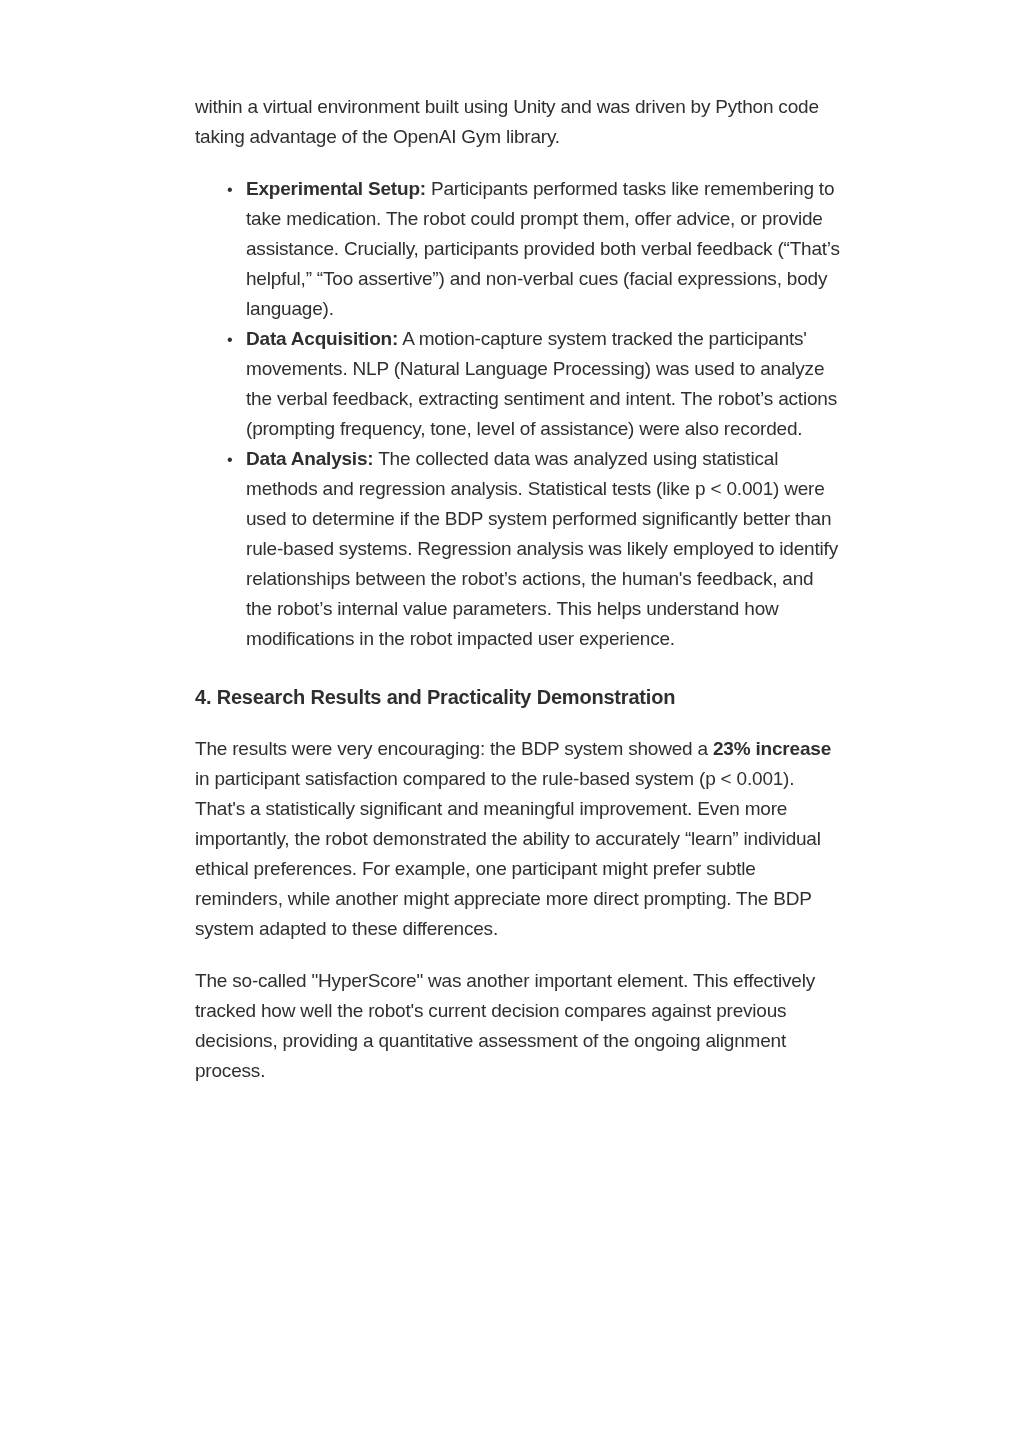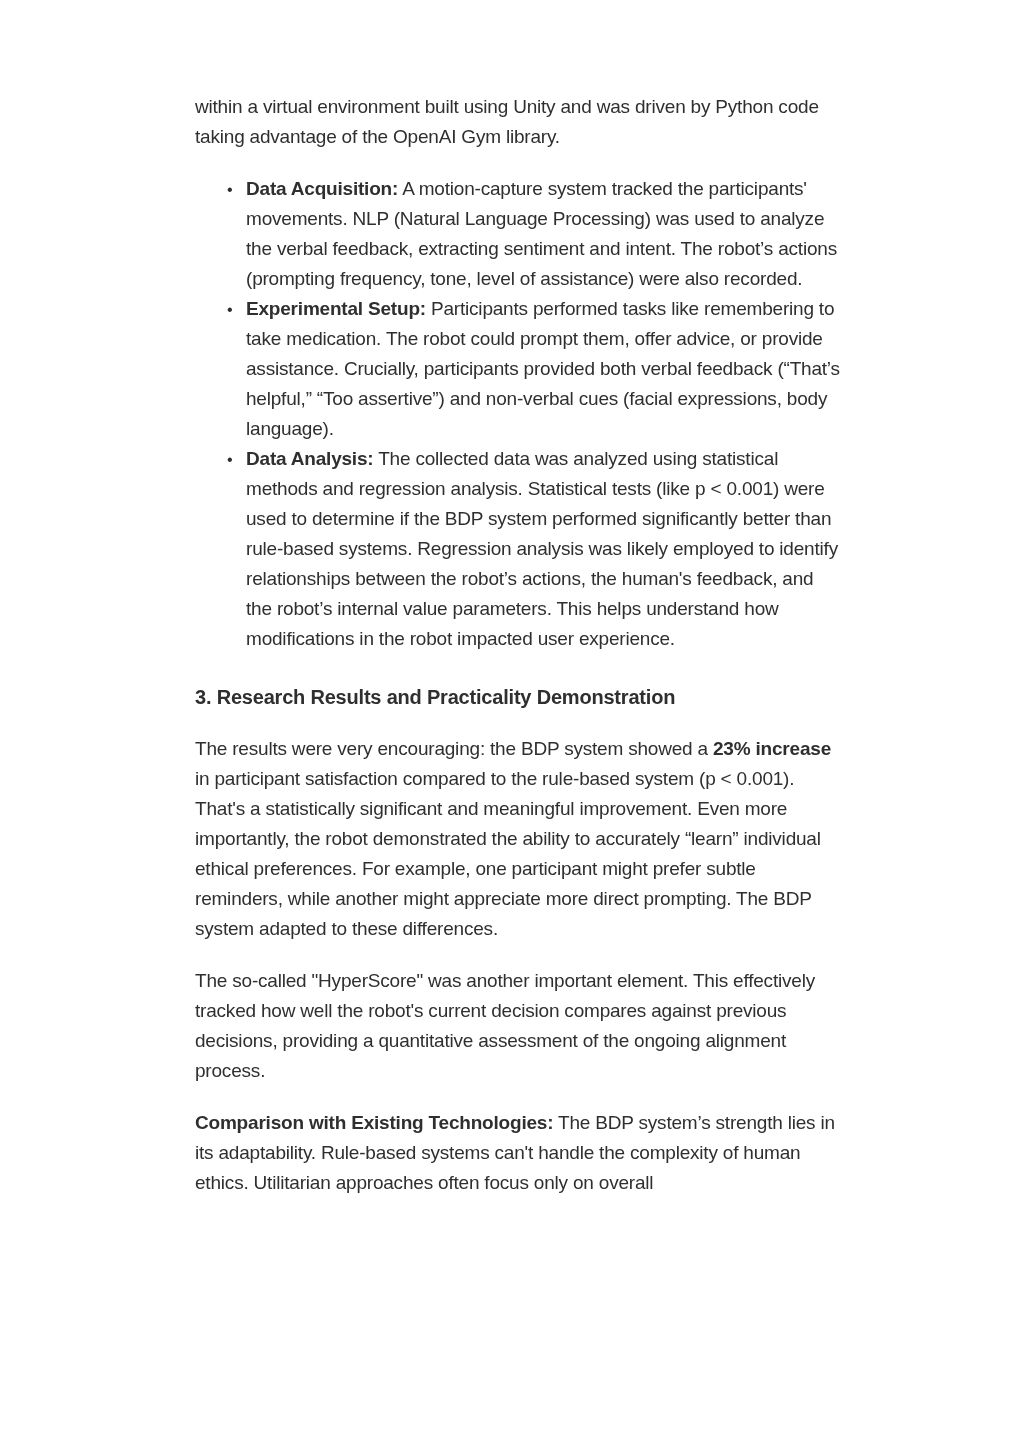--- a/index.html
+++ b/index.html
@@ -60,22 +60,21 @@
     font-weight: bold;
   }
 </style>
 </head>
 <body style="background: rgb(255, 255, 255);">
 
 <div class="page">
   <div class="content" style="color: rgb(47, 47, 47);">
       <p><span>within a virtual environment built using Unity and was driven by Python code taking advantage of the OpenAI Gym library.</span></p>
       <ul>
+        <li><strong>Experimental Setup:</strong><span> Participants performed tasks like remembering to take medication. The robot could prompt them, offer advice, or provide assistance. Crucially, participants provided both verbal feedback (“That’s helpful,” “Too assertive”) and non-verbal cues (facial expressions, body language).</span></li>
         <li><strong>Data Acquisition:</strong><span> A motion-capture system tracked the participants' movements. NLP (Natural Language Processing) was used to analyze the verbal feedback, extracting sentiment and intent. The robot’s actions (prompting frequency, tone, level of assistance) were also recorded.</span></li>
-        <li><strong>Experimental Setup:</strong><span> Participants performed tasks like remembering to take medication. The robot could prompt them, offer advice, or provide assistance. Crucially, participants provided both verbal feedback (“That’s helpful,” “Too assertive”) and non-verbal cues (facial expressions, body language).</span></li>
         <li><strong>Data Analysis:</strong><span> The collected data was analyzed using statistical methods and regression analysis. Statistical tests (like p &lt; 0.001) were used to determine if the BDP system performed significantly better than rule-based systems. Regression analysis was likely employed to identify relationships between the robot’s actions, the human's feedback, and the robot’s internal value parameters. This helps understand how modifications in the robot impacted user experience.</span></li>
       </ul>
-      <h2><span>3. Research Results and Practicality Demonstration</span></h2>
+      <h2><span>4. Research Results and Practicality Demonstration</span></h2>
       <p><span>The results were very encouraging: the BDP system showed a </span><strong>23% increase</strong><span> in participant satisfaction compared to the rule-based system (p &lt; 0.001). That's a statistically significant and meaningful improvement. Even more importantly, the robot demonstrated the ability to accurately “learn” individual ethical preferences. For example, one participant might prefer subtle reminders, while another might appreciate more direct prompting. The BDP system adapted to these differences.</span></p>
       <p><span>The so-called "HyperScore" was another important element. This effectively tracked how well the robot's current decision compares against previous decisions, providing a quantitative assessment of the ongoing alignment process.</span></p>
-      <p><strong>Comparison with Existing Technologies:</strong><span> The BDP system’s strength lies in its adaptability. Rule-based systems can't handle the complexity of human ethics. Utilitarian approaches often focus only on overall</span></p>
     </div>
 </div>
 
 </body></html>

